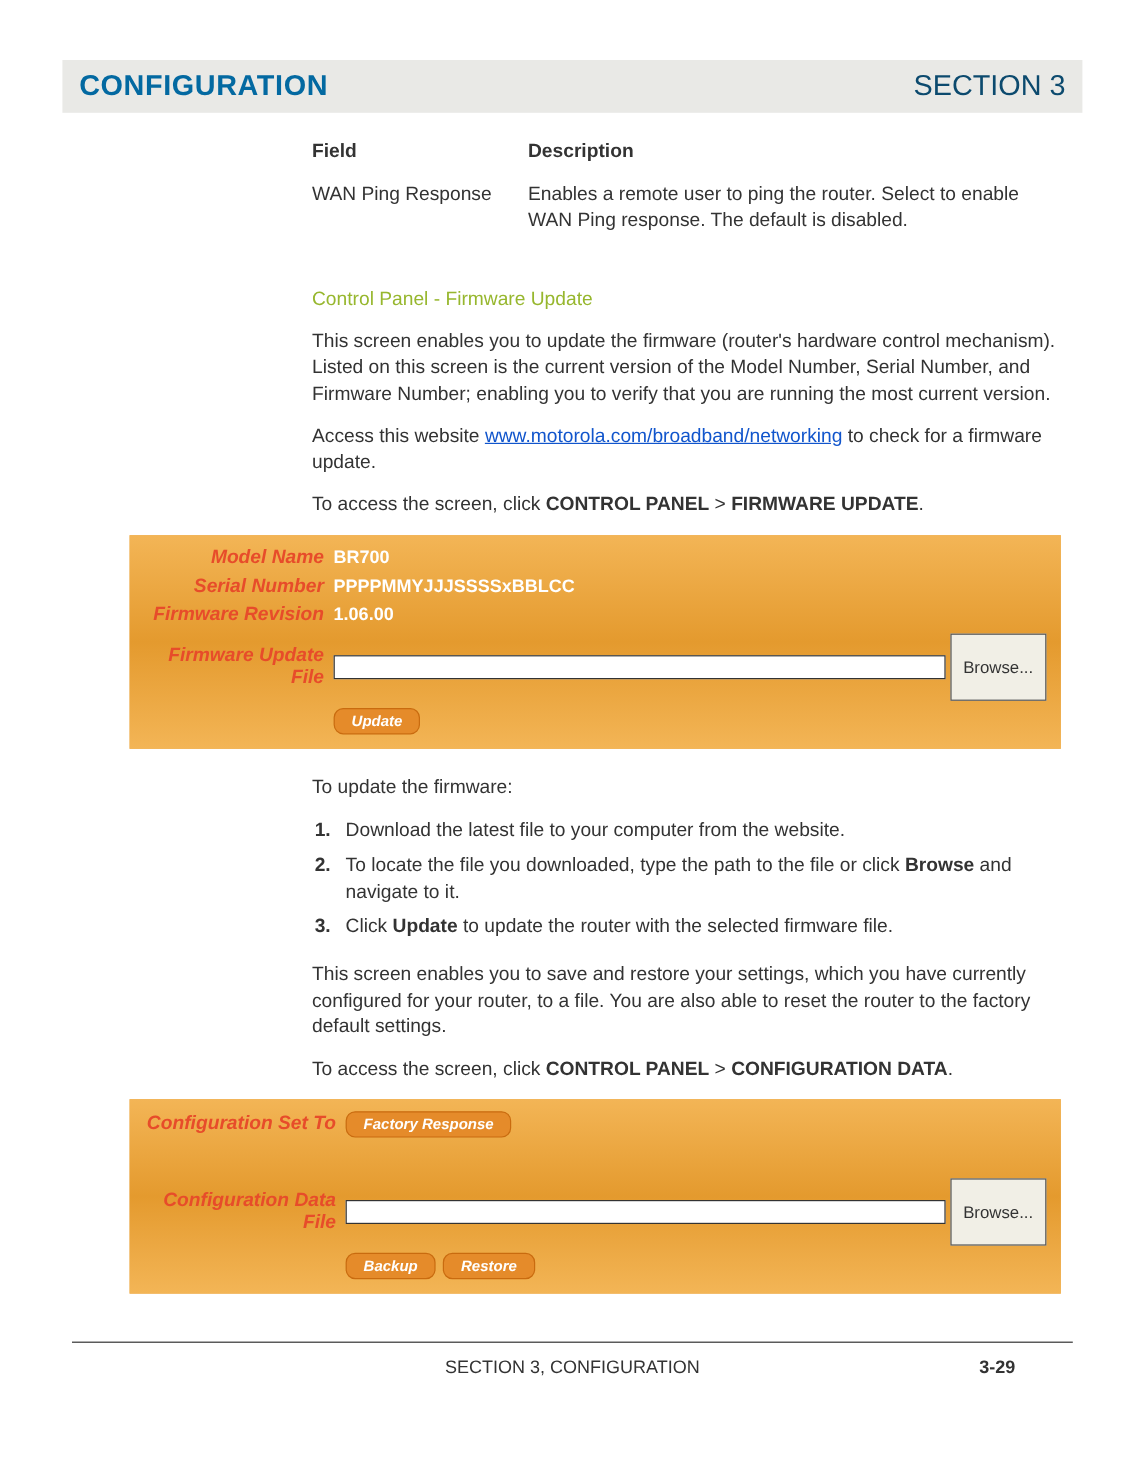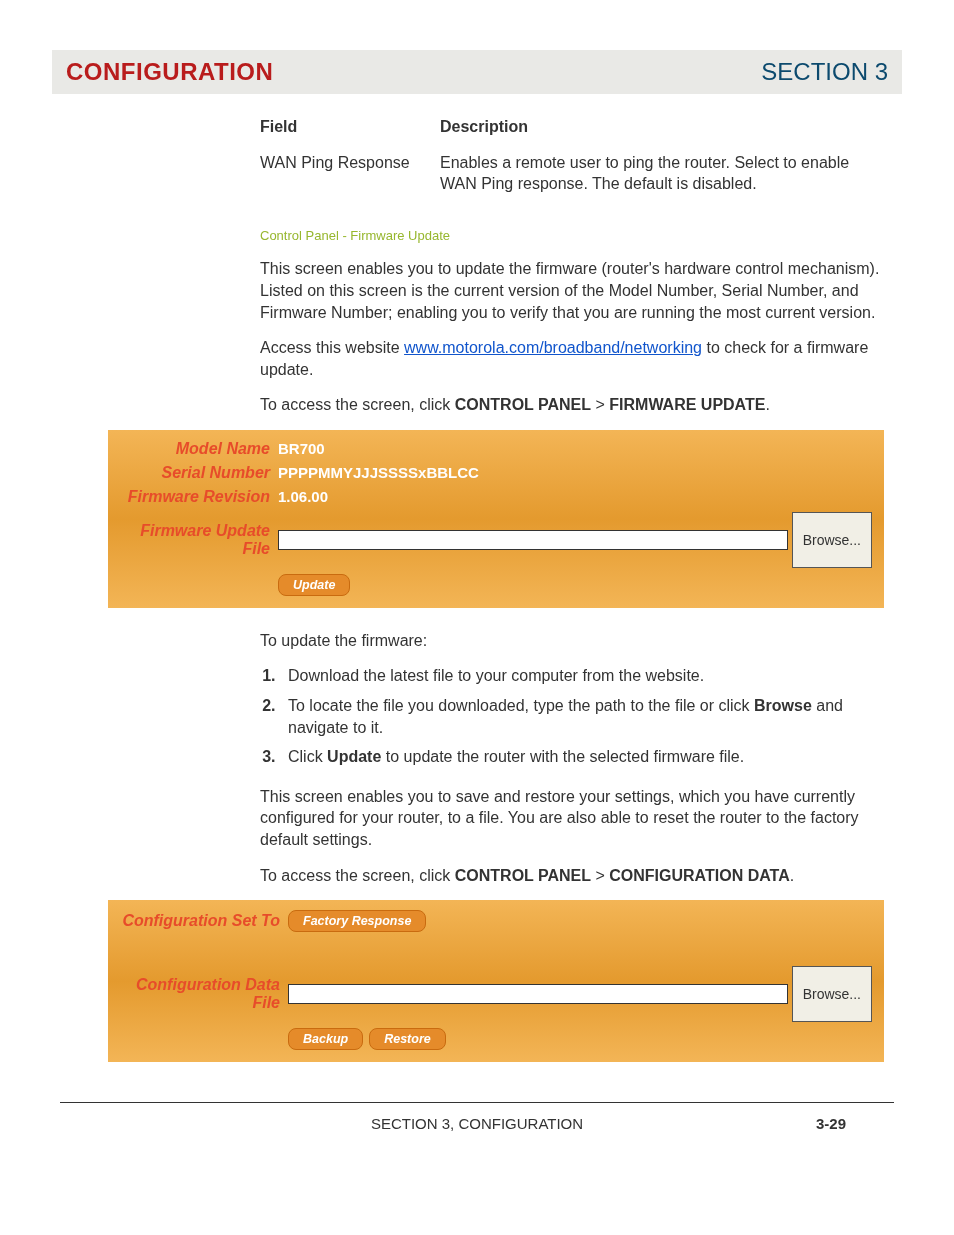--- a/index.html
+++ b/index.html
@@ -20,21 +20,21 @@
     background: #e9e9e6;
     display: flex;
     justify-content: space-between;
     align-items: center;
     padding: 8px 14px;
     margin: 0 -8px 18px -8px;
   }
   .header-left {
     font-size: 24px;
     font-weight: bold;
-    color: #b91c1c;
+    color: #0369a1;
     letter-spacing: 0.5px;
   }
   .header-right {
     font-size: 24px;
     color: #0c4a6e;
     font-weight: normal;
   }
   .content {
     margin-left: 200px;
     margin-right: 10px;
@@ -56,22 +56,22 @@
     vertical-align: top;
   }
   .field-table td {
     padding: 4px 10px 4px 0;
     vertical-align: top;
   }
   .field-col { width: 170px; }
   .desc-col { }
   .section-title {
     color: #97b72e;
-    font-size: 13px;
-    margin: 28px 0 14px 0;
+    font-size: 16px;
+    margin: 40px 0 14px 0;
   }
   p { margin: 0 0 14px 0; }
   .link { color: #1155cc; text-decoration: underline; }
   .bold { font-weight: bold; }
   ol.steps { margin: 0 0 18px 0; padding-left: 20px; }
   ol.steps li { margin-bottom: 8px; padding-left: 8px; }
   ol.steps li::marker { font-weight: bold; }
 
   
   .ui-panel {

